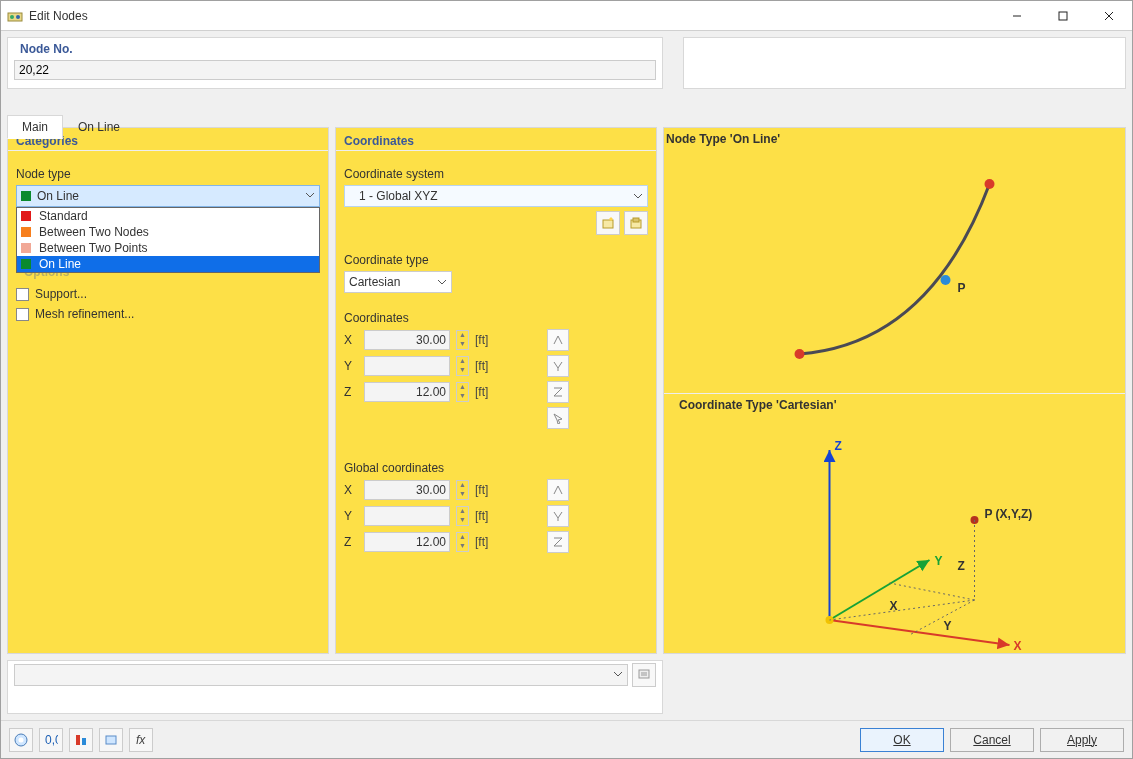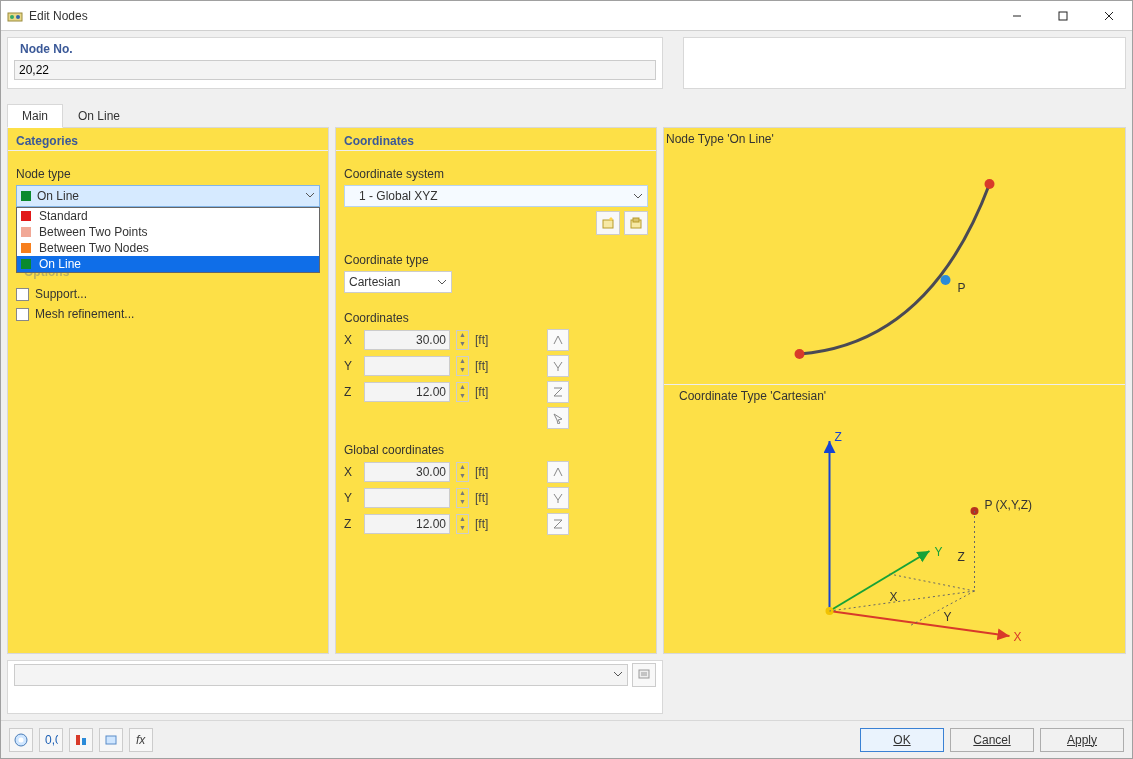--- a/index.html
+++ b/index.html
@@ -34,21 +34,21 @@
   
   .toprow { display:flex; gap:20px; height:52px; }
   .panel-box { background:#fff; border:1px solid var(--border-light); position:relative; }
   .panel-header { font-weight:600; color:var(--header-text); padding:2px 6px 4px 6px; }
   .node-no-panel { flex: 0 0 656px; padding:2px 6px 6px 6px; }
   .node-no-input { width:100%; height:20px; background:var(--input-bg); border:1px solid #ccc; padding:2px 4px; }
   .top-empty { flex:1; }
 
   
   .tabs-row { height:24px; display:flex; align-items:flex-end; margin-top:2px;}
-  .tab { padding:4px 14px; background:transparent; border:1px solid transparent; position:relative; top:7px; cursor:default;}
+  .tab { padding:4px 14px; background:transparent; border:1px solid transparent; position:relative; top:18px; cursor:default;}
   .tab.active { background:#fff; border:1px solid var(--border-light); border-bottom-color:#fff; }
 
   
   .midrow { flex:1; display:flex; gap:6px; min-height:0; }
   .col { background:#fde047; border:1px solid var(--border-light); display:flex; flex-direction:column; overflow:hidden; }
   .col1 { flex:0 0 322px; }
   .col2 { flex:0 0 322px; }
   .col3 { flex:1; }
 
   .section-title { color:var(--header-text); font-weight:600; padding:6px 8px 2px 8px; border-bottom:1px solid #eee; }
@@ -101,21 +101,21 @@
   
   .footer { height:38px; border-top:1px solid var(--border-light); background:var(--bg-grey); display:flex; align-items:center; padding:0 8px; gap:6px; }
   .footer .spacer { flex:1; }
   .dlg-btn { width:84px; height:24px; border:1px solid var(--btn-border); background:var(--btn-bg); display:flex; align-items:center; justify-content:center;text-decoration:underline; }
   .dlg-btn.primary { border:1px solid var(--ok-btn-border); background:#eaf3fd; }
 
   .bigbtn-row { display:flex; gap:6px; align-items:center; }
   .smallicon { width:24px; height:24px; border:1px solid #ccc; background:#f7f7f7; display:flex; align-items:center; justify-content:center;}
 
   .col3-inner { display:flex; flex-direction:column; height:100%;}
-  .col3-split { flex:1; display:flex; flex-direction:column; }
+  .col3-split { flex:1; display:flex; flex-direction:column;font-weight:bold; }
   
   .options-header { color:var(--header-text); font-weight:600; padding:8px 8px 2px 8px; margin-top:50px; opacity:.35;}
 </style>
 </head>
 <body>
 
 <div class="window">
 
   <div class="titlebar">
     <span class="icon">
@@ -175,26 +175,26 @@
                   <path d="M1 3 L5 7 L9 3" fill="none" stroke="#555"></path>
                 </svg>
               </span>
 
             <div class="dropdown-list">
               <div class="item">
                 <span class="swatch" style="background:#e11919"></span>
                 <span>Standard</span>
               </div>
               <div class="item">
+                <span class="swatch" style="background:#f77f1d"></span>
+                <span>Between Two Nodes</span>
+              </div>
+              <div class="item">
                 <span class="swatch" style="background:#f1a896"></span>
                 <span>Between Two Points</span>
-              </div>
-              <div class="item">
-                <span class="swatch" style="background:#f77f1d"></span>
-                <span>Between Two Nodes</span>
               </div>
               <div class="item selected">
                 <span class="swatch" style="background:#0a8a2d"></span>
                 <span>On Line</span>
               </div>
             </div>
           </div>
 
           <div class="options-header">Options</div>
           <div class="chk-row">
@@ -293,21 +293,21 @@
             <span style="width:86px"></span>
             <span style="width:13px"></span>
             <span class="unit"></span>
             <span class="sqbtn">
                 <svg width="12" height="12">
                   <path d="M2 2 L10 7 L6 8 L8 11 L6 12 L5 8 Z" fill="none" stroke="#888"></path>
                 </svg>
               </span>
           </div>
 
-          <div class="sublabel" style="margin-top:14px">Global coordinates</div>
+          <div class="sublabel" style="margin-top:32px">Global coordinates</div>
           <div class="coord-row">
             <span class="coord-label">X</span>
             <span class="numbox">30.00</span>
             <span class="spinner">
                 <div>▲</div>
                 <div>▼</div>
               </span>
             <span class="unit">[ft]</span>
             <span class="sqbtn">
                 <svg width="12" height="12">
@@ -353,21 +353,21 @@
             <div class="diagram-area">
               <svg width="100%" height="220" viewBox="0 0 430 220">
                 <path d="M120 200 Q 250 190 310 30" fill="none" stroke="#4a4a55" stroke-width="3"></path>
                 <circle cx="120" cy="200" r="5" fill="#d83a2a"></circle>
                 <circle cx="310" cy="30" r="5" fill="#d83a2a"></circle>
                 <circle cx="266" cy="126" r="5" fill="#2a8ad8"></circle>
                 <text x="278" y="138" font-size="16" fill="#333">P</text>
               </svg>
             </div>
 
-            <div class="diagram-title" style="border-top:1px solid #eee; margin-top:6px;padding-left:15px;">Coordinate Type 'Cartesian'</div>
+            <div class="diagram-title" style="border-top:1px solid #eee; margin-top:15px;padding-left:15px;">Coordinate Type 'Cartesian'</div>
             <div class="diagram-area">
               <svg width="100%" height="240" viewBox="0 0 430 240">
                 <defs>
                   <marker id="arB" markerWidth="8" markerHeight="8" refX="6" refY="3" orient="auto">
                       <path d="M0 0 L6 3 L0 6 Z" fill="#1644d3"></path>
                     </marker>
                   <marker id="arG" markerWidth="8" markerHeight="8" refX="6" refY="3" orient="auto">
                       <path d="M0 0 L6 3 L0 6 Z" fill="#17a237"></path>
                     </marker>
                   <marker id="arR" markerWidth="8" markerHeight="8" refX="6" refY="3" orient="auto">

